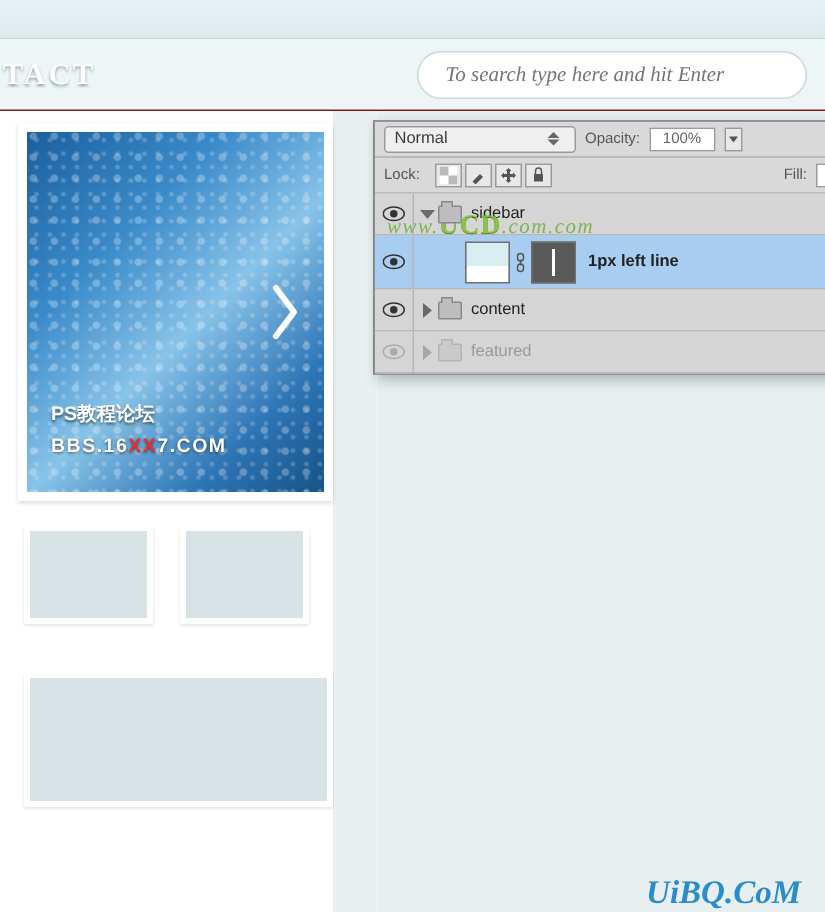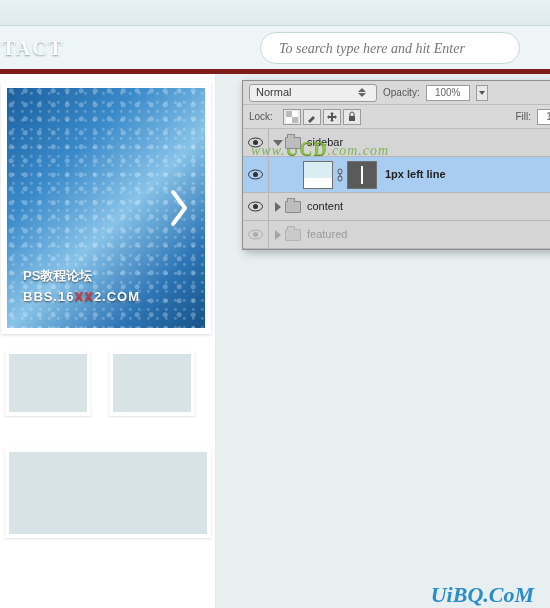--- a/index.html
+++ b/index.html
@@ -1,24 +1,24 @@
 <!DOCTYPE html>
 <html><head>
 <meta charset="utf-8">
 <style>
 *{box-sizing:border-box;margin:0;padding:0}
 body{width:550px;height:608px;font-family:Arial,Helvetica,sans-serif;background:#fff;position:relative;overflow:hidden}
 .page{width:550px;height:608px;position:relative;background:#fff}
 .topbar{height:26px;background:linear-gradient(#e8f2f4,#dfeaec);border-bottom:1px solid #c9d8db}
-.navrow{height:48px;background:#eef5f6;display:flex;align-items:center;justify-content:space-between;padding:0 30px 0 0;border-bottom:5px solid #7f1d1d}
+.navrow{height:48px;background:#eef5f6;display:flex;align-items:center;justify-content:space-between;padding:0 12px 0 0;border-bottom:1px solid #7f1d1d}
 .tact{font:700 20px/1 Georgia,serif;letter-spacing:2px;color:#fff;text-shadow:0 1px 2px #7fa0a6;padding-left:2px}
 .searchwrap{background:#fff;border:1px solid #c6d7db;border-radius:18px;padding:6px 18px;width:260px}
 .search{border:0;outline:0;width:100%;font:italic 14px Georgia,serif;color:#7aa8b0}
 .main{display:flex;height:calc(608px - 74px)}
-.leftcol{flex:0 0 216px;background:#fff;padding:8px 0 0 5px;border-right:1px solid #e4ebec}
+.leftcol{flex:0 0 216px;background:#fff;padding:8px 0 0 16px;border-right:1px solid #e4ebec}
 .gap{flex:0 0 28px;background:#e7eff0}
 .rightcol{flex:1;background:#e7eff0;position:relative}
 .slider{position:relative;width:210px;height:252px;margin-left:-4px;border:6px solid #fff;box-shadow:0 1px 3px rgba(0,0,0,.15);overflow:hidden}
 .slide-img{width:100%;height:100%;background:linear-gradient(135deg,#1a5f9e 0%,#3a8ac9 30%,#88c3e8 55%,#2d75b5 80%,#165387 100%);position:relative}
 .branches{position:absolute;inset:0;background:
  radial-gradient(circle at 30% 20%,rgba(255,255,255,.35) 0 2px,transparent 3px) 0 0/14px 14px,
  radial-gradient(circle at 70% 60%,rgba(255,255,255,.28) 0 1px,transparent 2px) 0 0/9px 9px;mix-blend-mode:screen;opacity:.8}
 .arrow{position:absolute;right:14px;top:50%;transform:translateY(-50%);width:22px;height:40px;cursor:pointer}
 .arrow svg{width:100%;height:100%}
 .cap{position:absolute;left:16px;bottom:20px;font:700 13px/1.6 Arial;color:#fff;text-shadow:0 1px 2px rgba(0,0,0,.6)}
@@ -93,21 +93,21 @@
         <div class="slide-img">
           <div class="branches"></div>
           <div class="arrow">
             <svg viewBox="0 0 22 40">
                 <path d="M4 4 L16 20 L4 36" stroke="#fff" stroke-width="4" fill="none" stroke-linecap="round" stroke-linejoin="round"></path>
               </svg>
           </div>
           <div class="cap">
             <div>PS教程论坛</div>
             <div class="l2">
-              <span>BBS.16</span><span class="red">XX</span><span>2.COM</span>
+              <span>BBS.16</span><span class="red">XX</span><span>7.COM</span>
             </div>
           </div>
         </div>
       </div>
 
       <div class="thumbs">
         <div class="thumb"></div>
         <div class="thumb"></div>
       </div>
 

